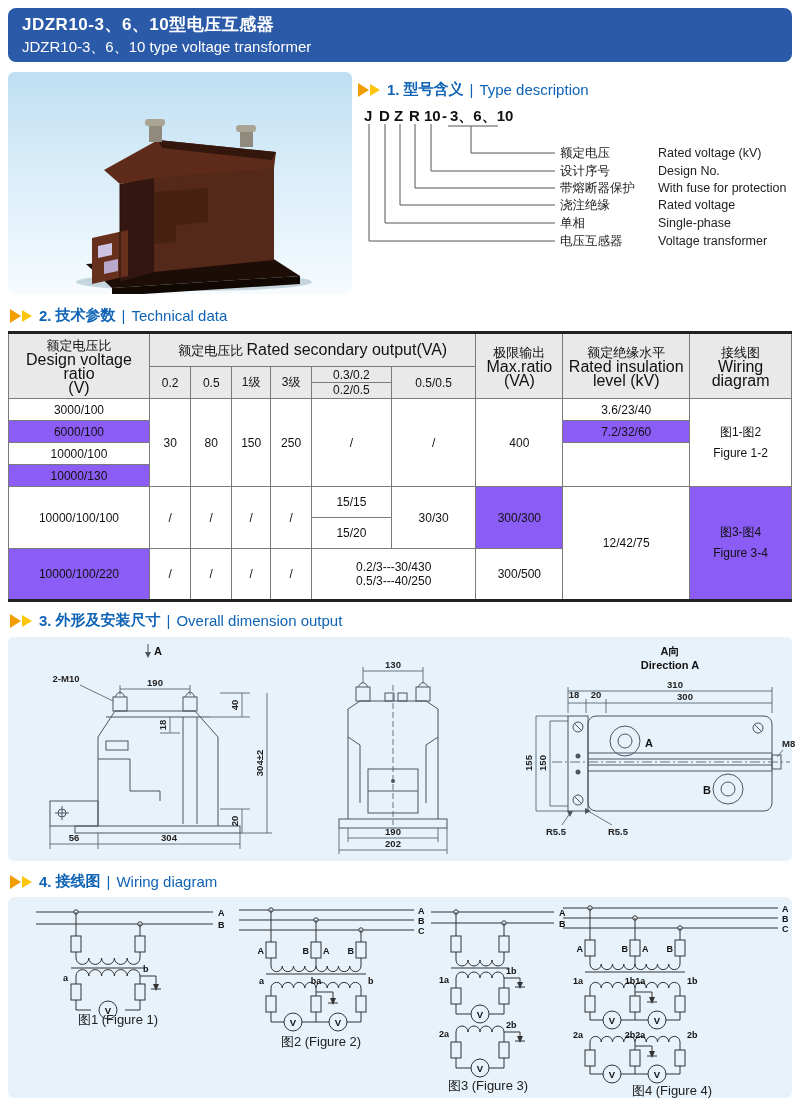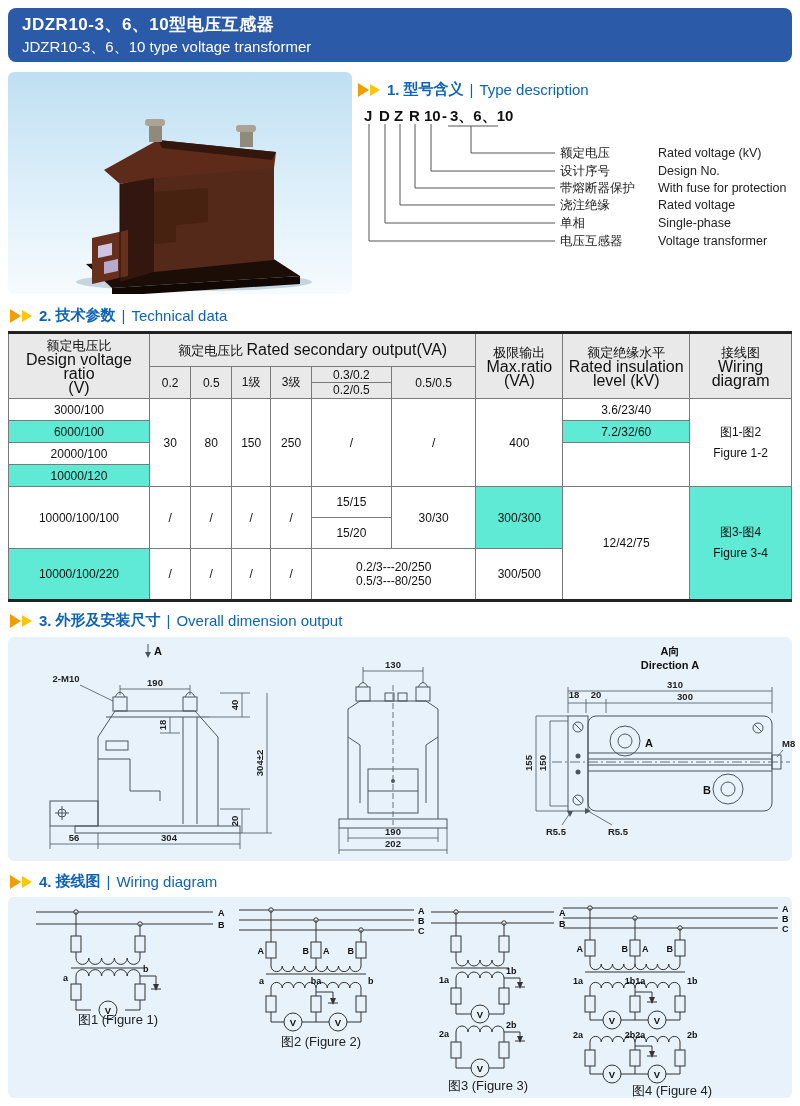--- a/index.html
+++ b/index.html
@@ -25,21 +25,21 @@
   
   .typed{position:absolute;left:358px;top:104px;}
   
   .tbl{position:absolute;left:8px;top:331px;width:784px;border-collapse:collapse;table-layout:fixed;
        font-size:12px;color:#111;border-top:3px solid #222;border-bottom:3px solid #222;}
   .tbl th,.tbl td{border:1px solid #7a7a7a;text-align:center;vertical-align:middle;padding:0;font-weight:normal;}
   .tbl thead th{background:#e9e9e9;}
   .tbl .cnl{font-size:13px;line-height:15px;}
   .tbl .enl{font-size:16px;line-height:14px;}
   .h34{height:34px}.h32{height:32px}.h22{height:22px}.h31{height:31px}.h52{height:52px}
-  .shade{background:#5eead4;}
+  .shade{background:#8b5cf6;}
   .stk{display:flex;flex-direction:column;height:100%;}
   .stk div{flex:1;display:flex;align-items:center;justify-content:center;}
   .stk .t{border-bottom:1px solid #7a7a7a;}
   .wir div{line-height:17px;}
   .wir div:first-child{margin-bottom:4px;}
   
   .panel{position:absolute;left:8px;background:#e7f2fa;border-radius:6px;}
   .p3{top:637px;width:784px;height:224px;}
   .p4{top:897px;width:784px;height:201px;}
   .panel svg{position:absolute;}
@@ -207,25 +207,25 @@
         <td rowspan="4" class="wir">
           <div>图1-图2</div>
           <div>Figure 1-2</div>
         </td>
       </tr>
       <tr class="h22">
         <td class="shade">6000/100</td>
         <td class="shade">7.2/32/60</td>
       </tr>
       <tr class="h22">
-        <td>20000/100</td>
+        <td>10000/100</td>
         <td rowspan="2"></td>
       </tr>
       <tr class="h22">
-        <td class="shade">10000/120</td>
+        <td class="shade">10000/130</td>
       </tr>
       <tr class="h31">
         <td rowspan="2">10000/100/100</td>
         <td rowspan="2">/</td>
         <td rowspan="2">/</td>
         <td rowspan="2">/</td>
         <td rowspan="2">/</td>
         <td>15/15</td>
         <td rowspan="2">30/30</td>
         <td rowspan="2" class="shade">300/300</td>
@@ -238,22 +238,22 @@
       <tr class="h31">
         <td>15/20</td>
       </tr>
       <tr class="h52">
         <td class="shade">10000/100/220</td>
         <td>/</td>
         <td>/</td>
         <td>/</td>
         <td>/</td>
         <td colspan="2">
-          <div>0.2/3---20/250</div>
-          <div>0.5/3---80/250</div>
+          <div>0.2/3---30/430</div>
+          <div>0.5/3---40/250</div>
         </td>
         <td>300/500</td>
       </tr>
     </tbody>
   </table>
 
   <div class="sec" style="left:10px;top:611px;">
     <span class="tri tri1"></span>
     <span class="tri tri2"></span>
     <span class="no">3.</span>

